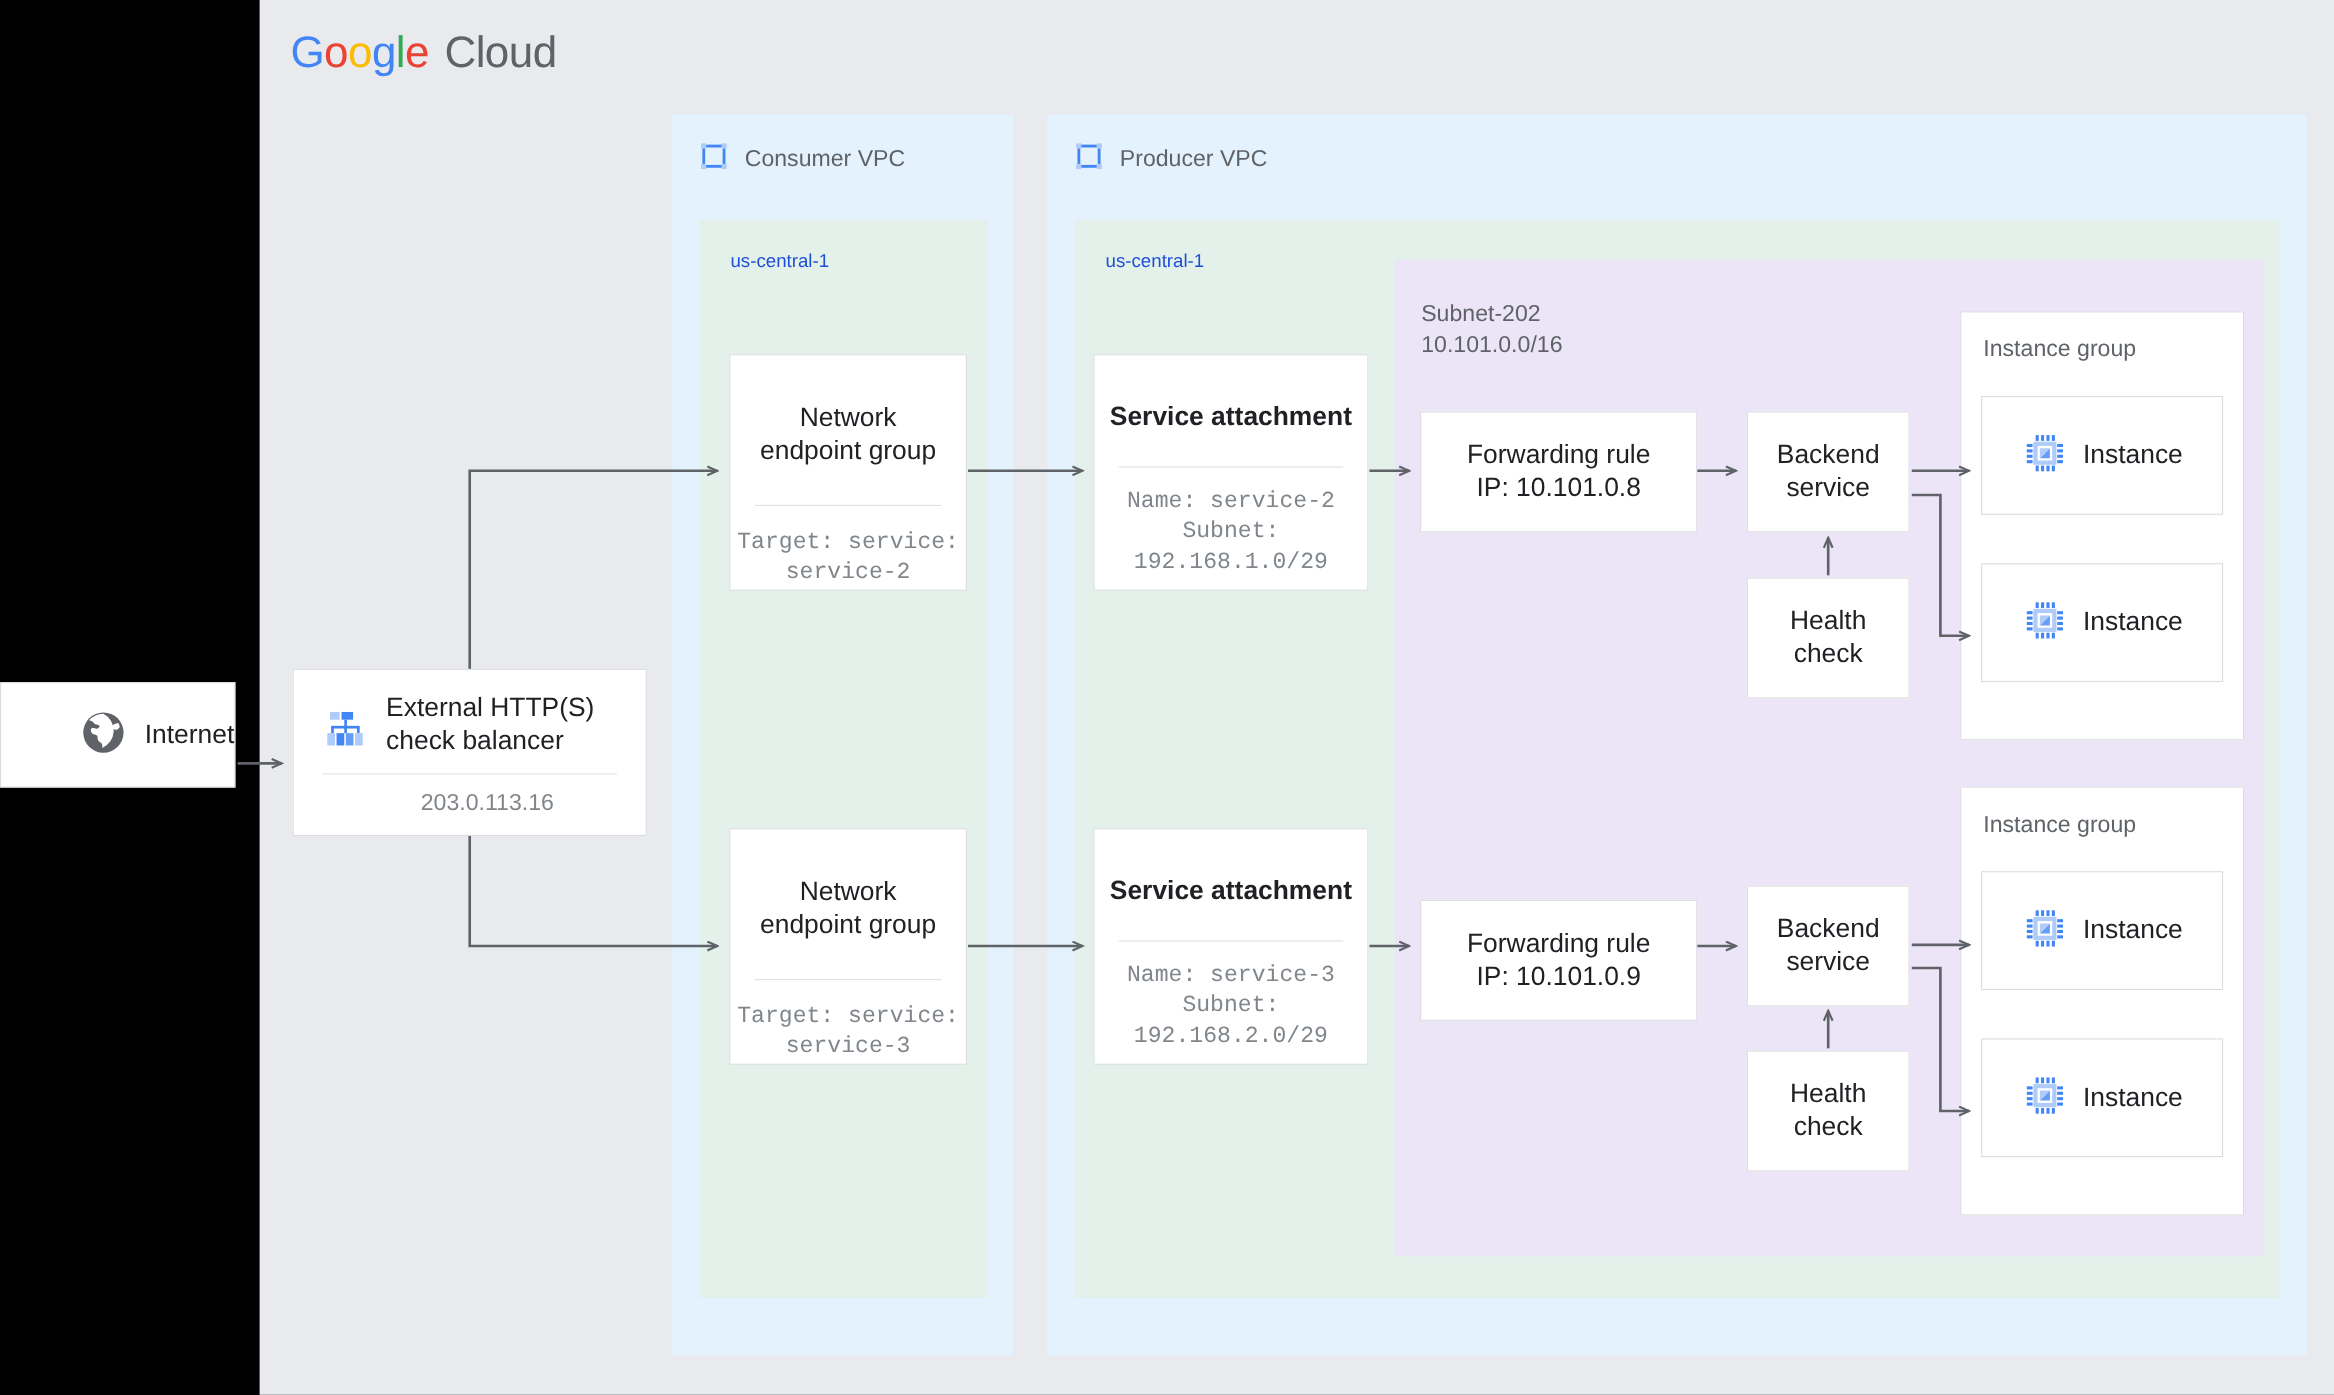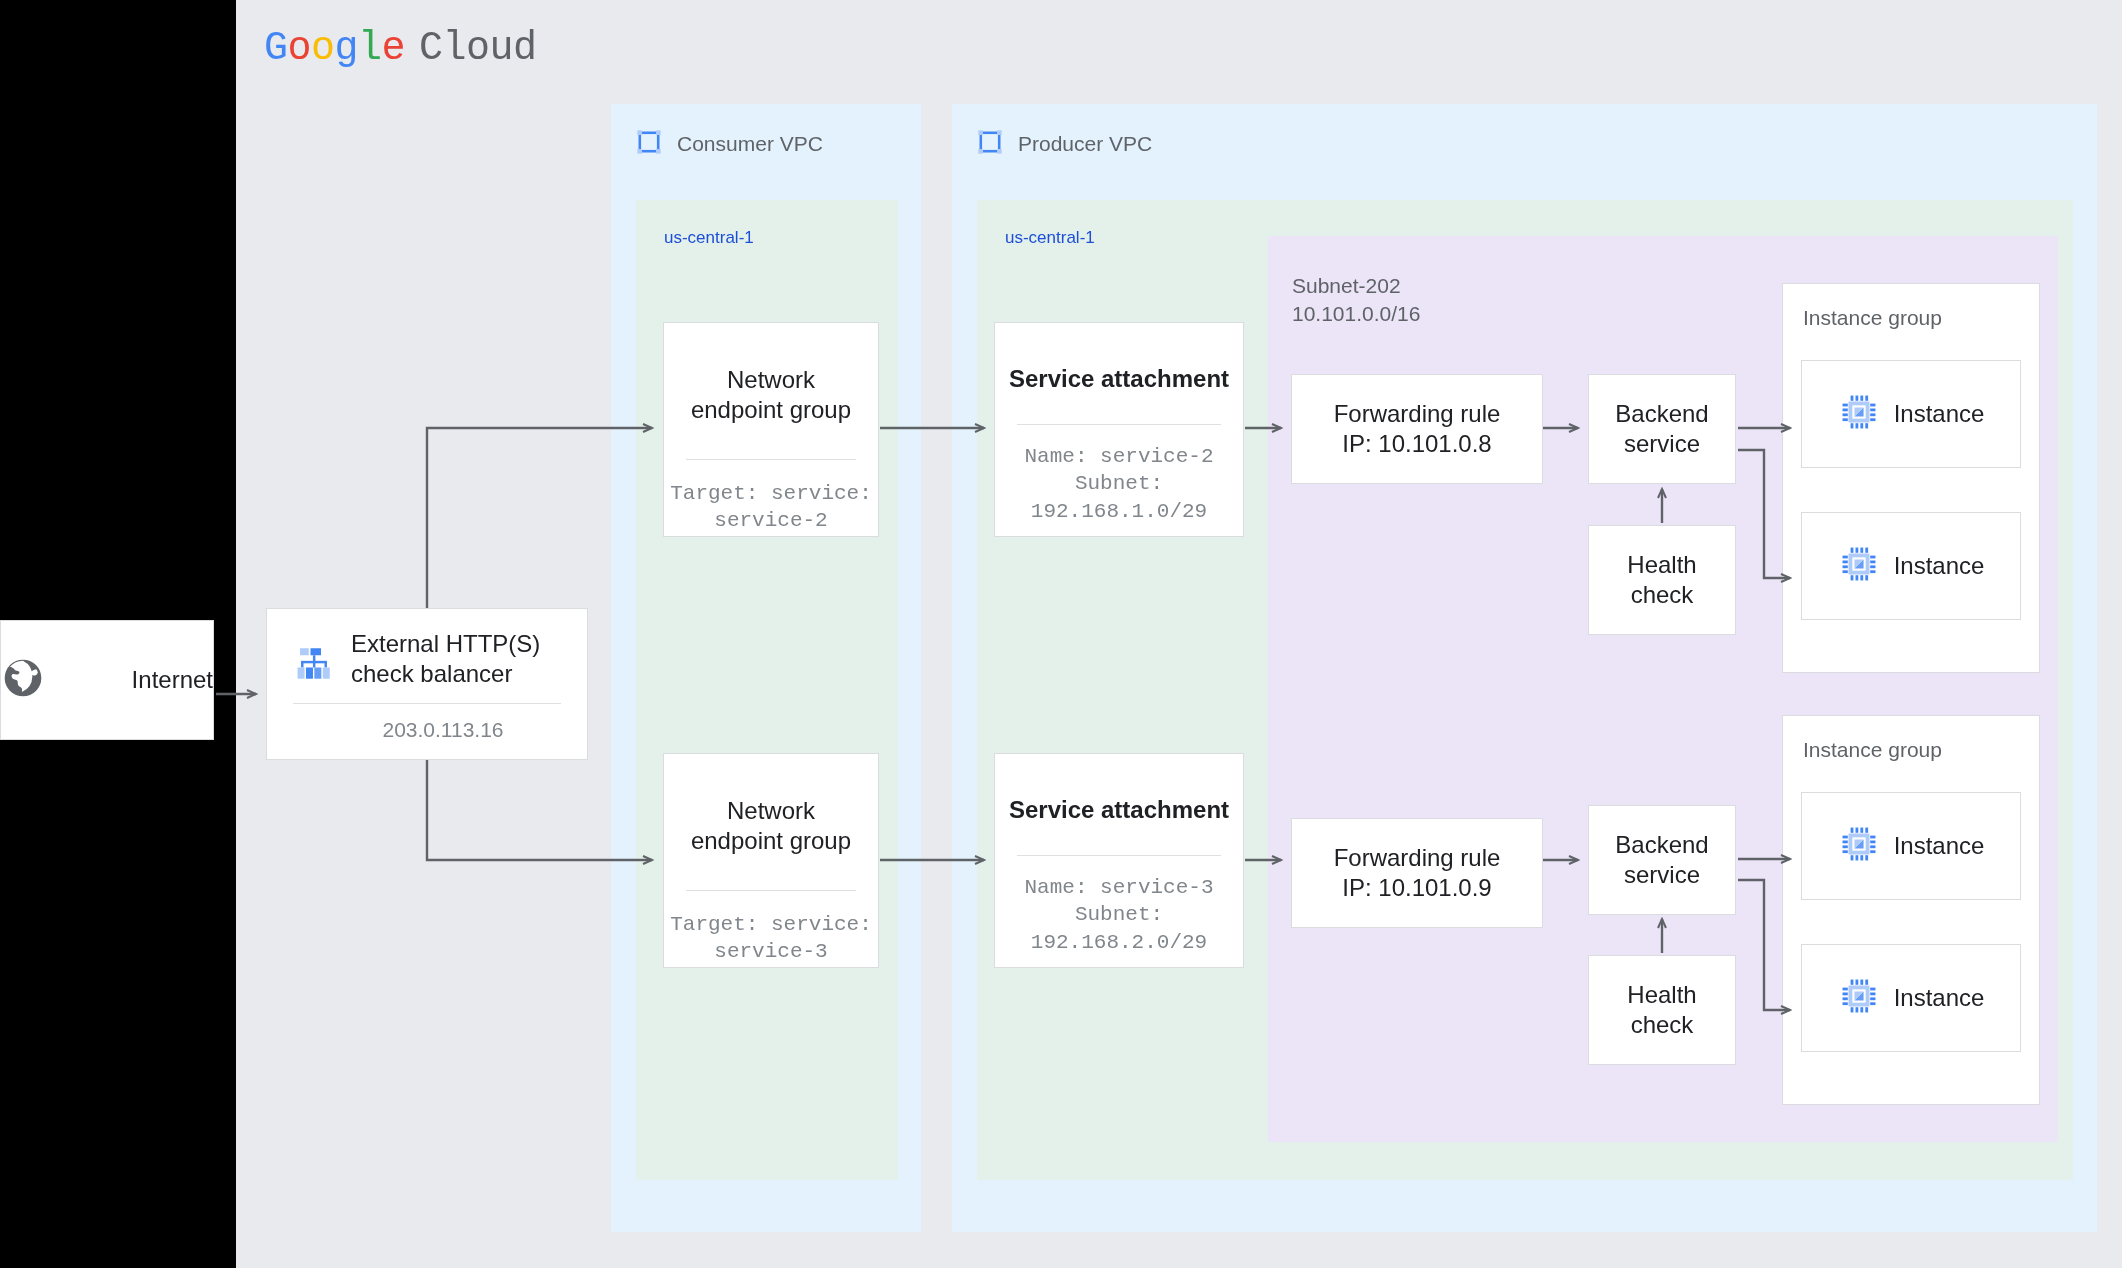--- a/index.html
+++ b/index.html
@@ -6,30 +6,30 @@
   body{width:2122px;height:1268px;position:relative;overflow:hidden;
        font-family:"Liberation Sans","DejaVu Sans",sans-serif;}
 
   .stage{position:absolute;left:0;top:0;width:2122px;height:1268px;background:#000;}
 
   
   .gcp-canvas{position:absolute;left:236px;top:0;width:1886px;height:1268px;background:#e8eaed;}
 
   
   .logo{position:absolute;left:264px;top:26px;font-size:40px;letter-spacing:-0.5px;
-        font-family:Liberation Mono, monospace;white-space:nowrap;}
+        font-family:Liberation Sans, sans-serif;white-space:nowrap;}
   .logo span{display:inline-block;}
   .g1{color:#4285f4}.o1{color:#ea4335}.o2{color:#fbbc05}.g2{color:#4285f4}
   .l1{color:#34a853}.e1{color:#ea4335}
   .cloudword{color:#5f6368;margin-left:14px;}
 
   
-  .internet-box{position:absolute;left:0px;top:620px;width:214px;height:120px;
+  .internet-box{position:absolute;left:0px;top:620px;width:214px;height:96px;
      background:#fff;border:1px solid #dadce0;box-sizing:border-box;
-     display:flex;align-items:center;justify-content:space-between;gap:16px;}
+     display:flex;align-items:center;justify-content:flex-end;gap:16px;}
   .internet-label{font-size:24px;color:#202124;}
 
   
   .lb-box{position:absolute;left:266px;top:608px;width:322px;height:152px;
      background:#fff;border:1px solid #dadce0;box-sizing:border-box;}
   .lb-top{display:flex;align-items:flex-end;gap:16px;padding:20px 0 0 26px;}
   .lb-title{font-size:24px;color:#202124;line-height:1.25;}
   .lb-divider{height:1px;background:#e0e0e0;margin:14px 26px 0 26px;}
   .lb-ip{text-align:center;font-size:21px;color:#80868b;margin-top:14px;padding-left:32px;}
 

